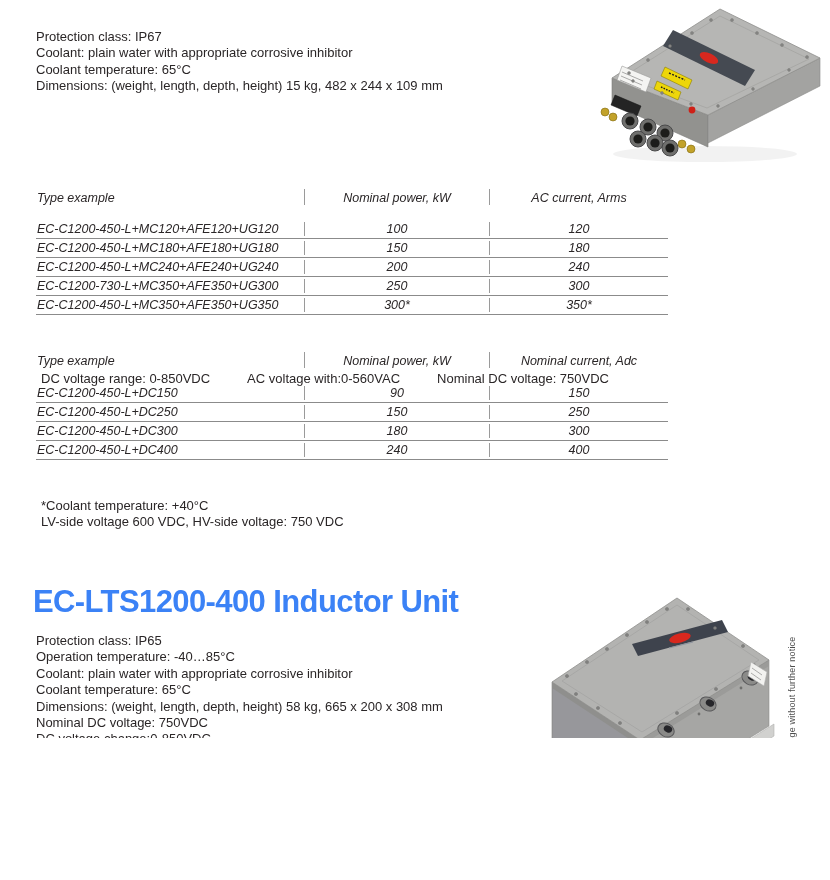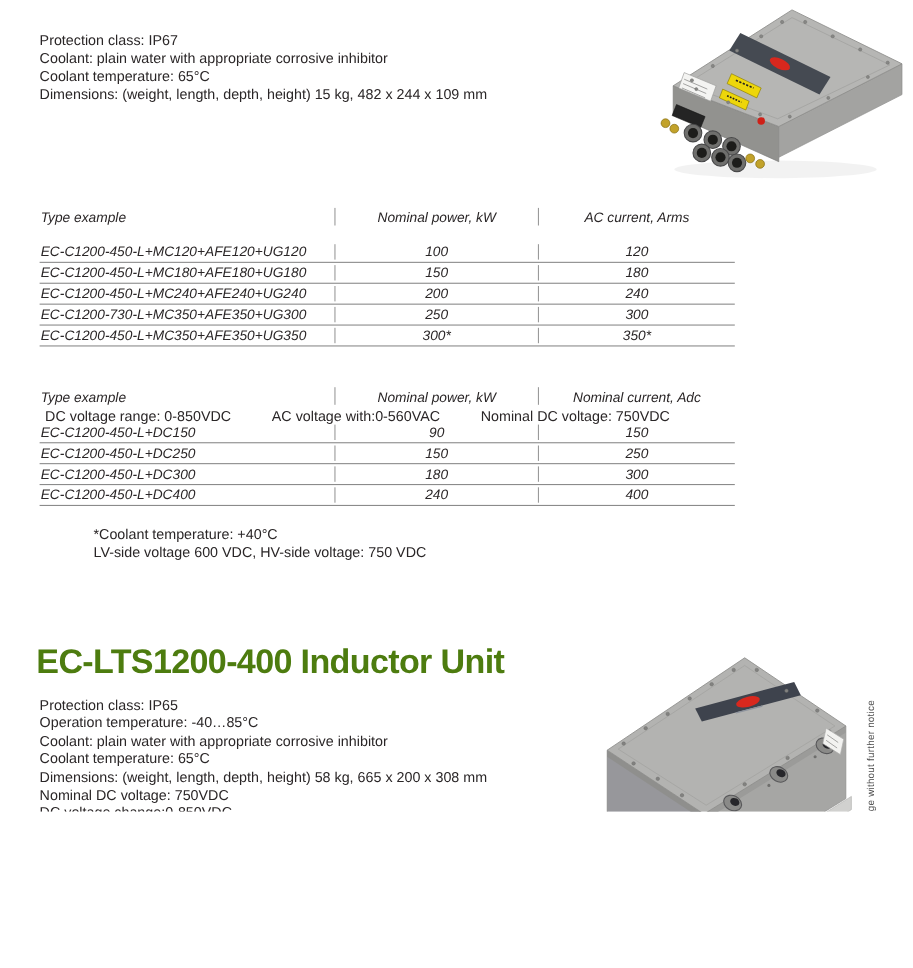--- a/index.html
+++ b/index.html
@@ -19,25 +19,25 @@
   .trow .c1,.trow .c2{text-align:center;border-left:1px solid #9a9a9a;}
   .thead{height:31px;align-items:start;}
   .thead .c{padding-top:2px;}
   .tdata{height:18px;align-items:center;border-bottom:1px solid #8b8b8b;}
   .c0{padding-left:1px;white-space:nowrap;}
   #table-ac{top:189px;}
   #table-dc{top:352px;}
   #table-dc .thead{height:32px;}
 
   #voltage-line{left:41px;top:323px;font-size:13px;display:flex;column-gap:37px;white-space:nowrap;margin-top:48px;}
-  #footnotes{left:41px;top:478px;font-size:13px;line-height:16.2px;margin-left:44px;}
+  #footnotes{left:41px;top:498px;font-size:13px;line-height:16.2px;}
 
   #inductor-title{
     left:33px;top:584px;margin:0;font-size:31px;font-weight:900;
-    letter-spacing:-0.6px;color:#4d7c0f;white-space:nowrap;
+    letter-spacing:-0.6px;color:#3b82f6;white-space:nowrap;
   }
 
   #device1{left:593px;top:2px;}
   #device2{left:520px;top:588px;}
 
   #change-note{
     left:784px;top:628px;height:232px;width:15px;
     writing-mode:vertical-rl;transform:rotate(180deg);
     font-size:9px;color:#4d4d4d;letter-spacing:0.2px;
     display:flex;align-items:center;justify-content:center;white-space:nowrap;

